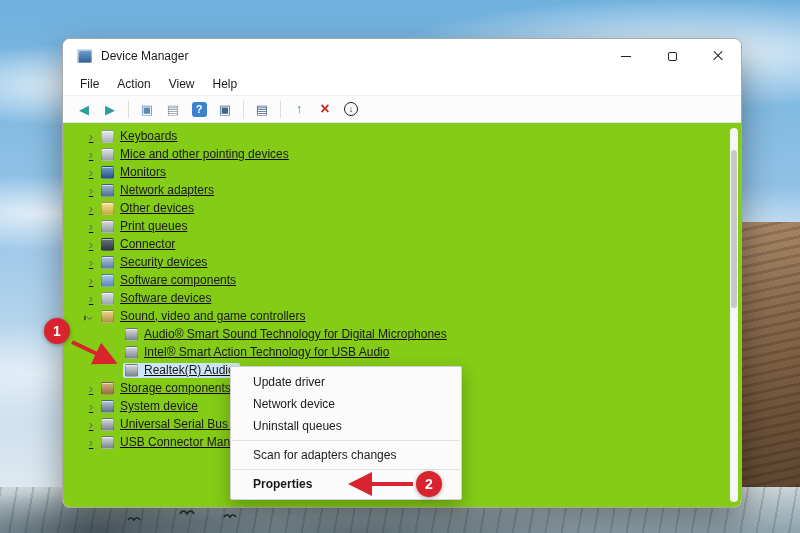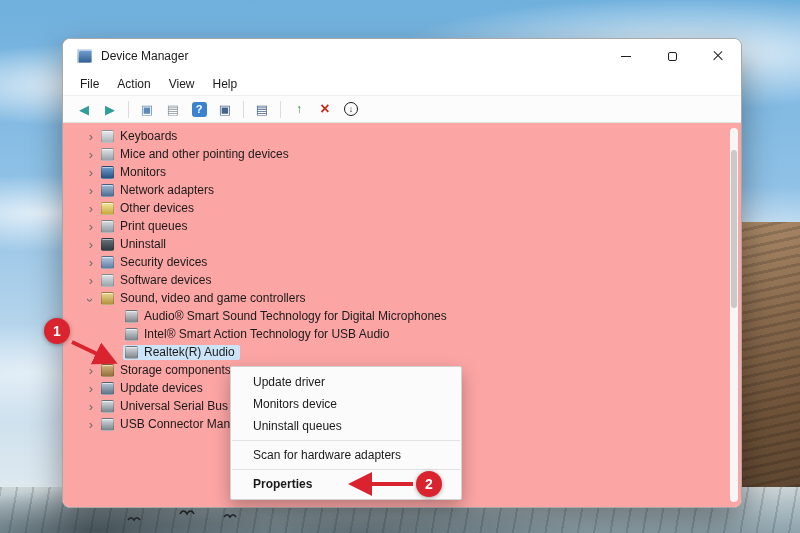--- a/index.html
+++ b/index.html
@@ -68,21 +68,21 @@
   .tb-glyph.blue  { color:#5d89b9; font-size:13px; }
   .tb-glyph.gray  { color:#8a949b; font-size:13px; }
   .tb-glyph.screen{ color:#45648c; font-size:13px; }
   .tb-glyph.green { color:#1d8f3c; font-size:12px; font-weight:bold; }
   .tb-glyph.red   { color:#c42b1c; font-size:16px; font-weight:bold; }
   .tb-glyph.help  { width:15px; height:15px; background:#3b82d0; color:#fff; border-radius:3px;
                     font-size:11px; font-weight:bold; display:flex; align-items:center; justify-content:center; }
   .tb-glyph.circle{ width:14px; height:14px; border:1.5px solid #1d1d1d; border-radius:50%; color:#1d1d1d;
                     font-size:9px; display:flex; align-items:center; justify-content:center; }
 
-  .content { flex:1; position:relative; background:#fca5a5; padding-top:4px; overflow:hidden; }
+  .content { flex:1; position:relative; background:#84cc16; padding-top:4px; overflow:hidden;text-decoration:underline; }
   .tree { padding-left:20px; font-size:12px; color:#1a1a1a; }
   .tree-row { height:18px; display:flex; align-items:center; white-space:nowrap; }
   .tree-row.child { padding-left:24px; }
   .chevron { width:16px; flex:none; color:#6a6a6a; font-size:13px; display:inline-flex;
              justify-content:center; transform-origin:45% 55%; }
   .chevron::before { content:"›"; }
   .chevron.expanded { transform:rotate(90deg); }
   .chevron.none::before { content:""; }
   .row-inner { display:flex; align-items:center; gap:6px; padding:1px 5px 1px 2px; border-radius:2px; }
   .row-inner.selected { background:#cce4f7; }
@@ -248,28 +248,35 @@
             <span class="chevron"></span>
             <span class="row-inner">
               <span class="tico print-queue-icon"></span>
               <span class="tree-label">Print queues</span>
             </span>
           </div>
           <div class="tree-row">
             <span class="chevron"></span>
             <span class="row-inner">
               <span class="tico processor-icon"></span>
-              <span class="tree-label">Uninstall</span>
+              <span class="tree-label">Connector</span>
             </span>
           </div>
           <div class="tree-row">
             <span class="chevron"></span>
             <span class="row-inner">
               <span class="tico security-device-icon"></span>
               <span class="tree-label">Security devices</span>
+            </span>
+          </div>
+          <div class="tree-row">
+            <span class="chevron"></span>
+            <span class="row-inner">
+              <span class="tico software-component-icon"></span>
+              <span class="tree-label">Software components</span>
             </span>
           </div>
           <div class="tree-row">
             <span class="chevron"></span>
             <span class="row-inner">
               <span class="tico software-device-icon"></span>
               <span class="tree-label">Software devices</span>
             </span>
           </div>
           <div class="tree-row">
@@ -304,21 +311,21 @@
             <span class="chevron"></span>
             <span class="row-inner">
               <span class="tico storage-controller-icon"></span>
               <span class="tree-label">Storage components</span>
             </span>
           </div>
           <div class="tree-row">
             <span class="chevron"></span>
             <span class="row-inner">
               <span class="tico system-device-icon"></span>
-              <span class="tree-label">Update devices</span>
+              <span class="tree-label">System device</span>
             </span>
           </div>
           <div class="tree-row">
             <span class="chevron"></span>
             <span class="row-inner">
               <span class="tico usb-controller-icon"></span>
               <span class="tree-label">Universal Serial Bus controllers</span>
             </span>
           </div>
           <div class="tree-row">
@@ -330,24 +337,24 @@
           </div>
         </div>
       <div class="vscroll">
         <div class="thumb"></div>
       </div>
     </div>
   </div>
 
   <div class="context-menu" id="context-menu">
       <div class="cm-item">Update driver</div>
-      <div class="cm-item">Monitors device</div>
+      <div class="cm-item">Network device</div>
       <div class="cm-item">Uninstall queues</div>
       <div class="cm-sep"></div>
-      <div class="cm-item">Scan for hardware adapters</div>
+      <div class="cm-item">Scan for adapters changes</div>
       <div class="cm-sep"></div>
       <div class="cm-item bold">Properties</div>
     </div>
 
   <svg class="anno-overlay" width="800" height="533" viewBox="0 0 800 533">
     <defs>
       <marker id="ah" markerWidth="7" markerHeight="7" refX="5" refY="3" orient="auto">
         <path d="M0,0 L6,3 L0,6 Z" fill="#d9232e"></path>
       </marker>
     </defs>

